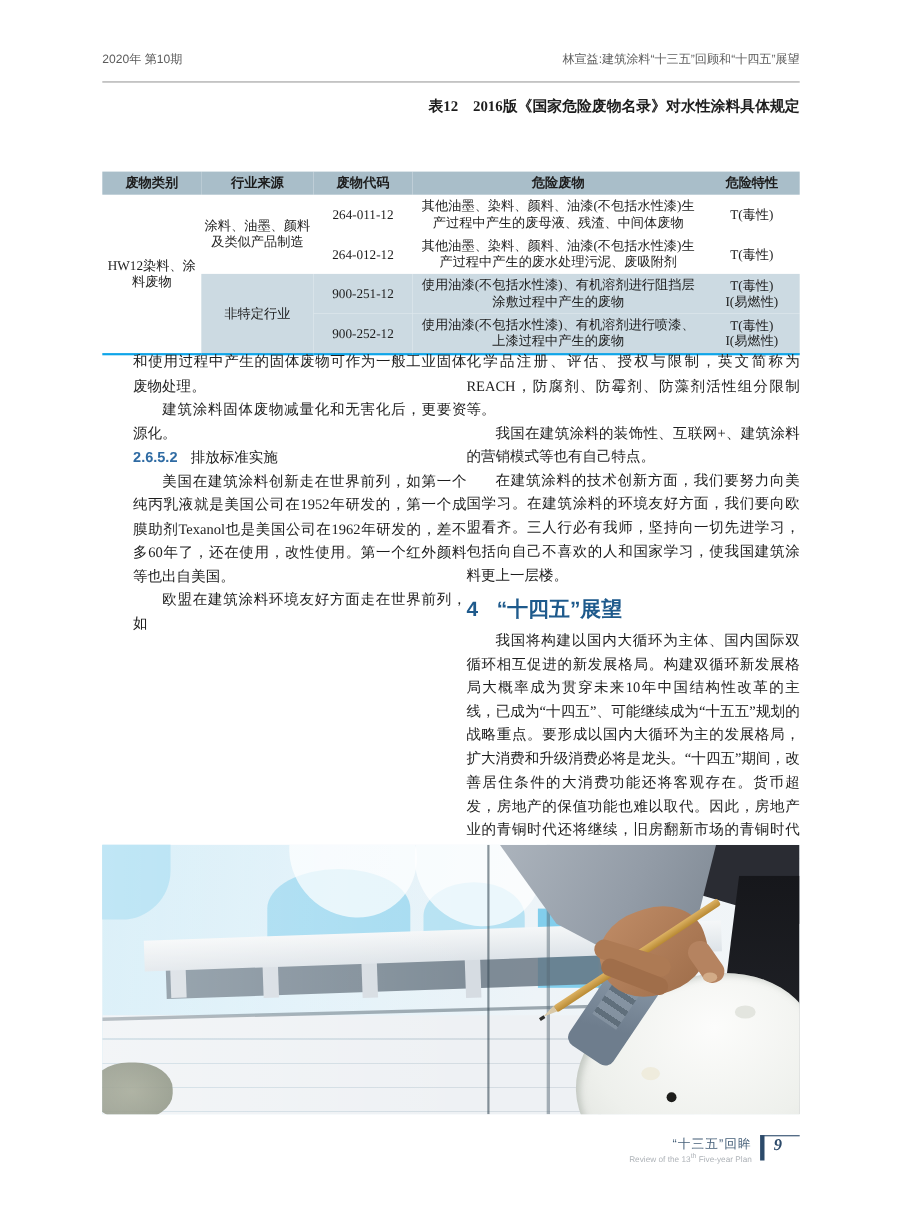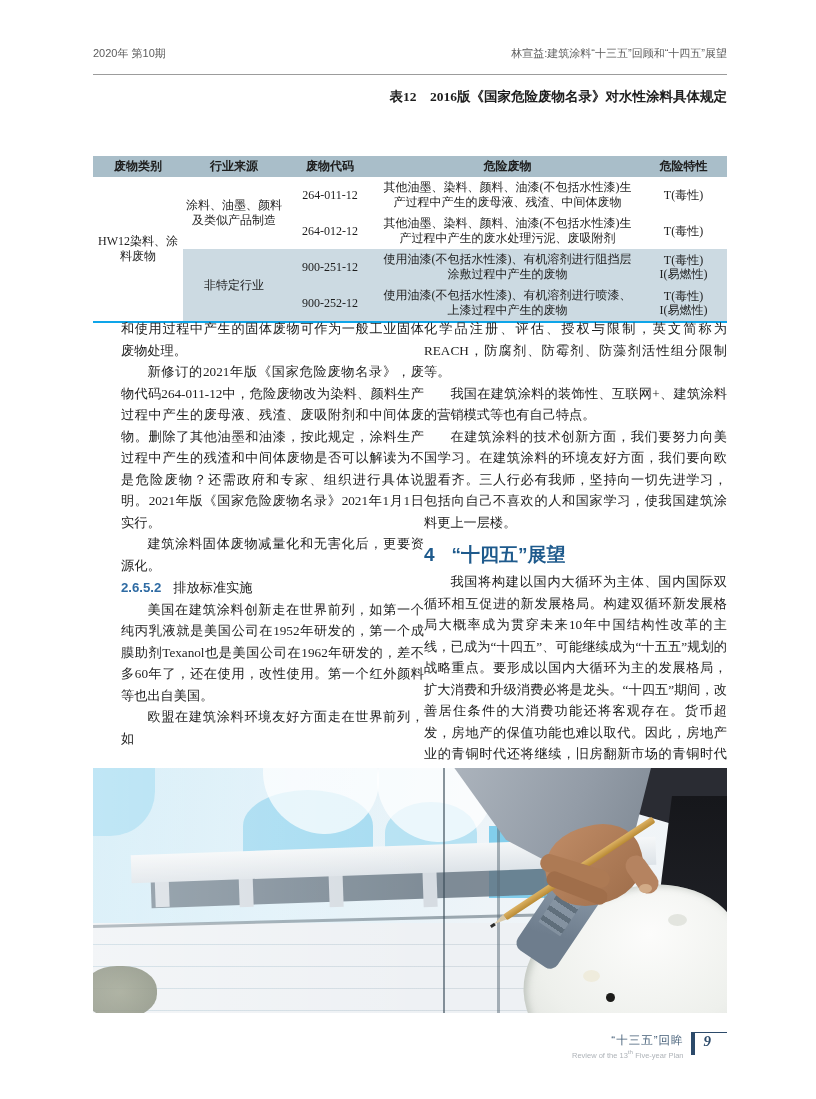--- a/index.html
+++ b/index.html
@@ -155,21 +155,20 @@
             <span>T(毒性)</span>
             <span>I(易燃性)</span>
           </td>
         </tr>
       </tbody>
     </table>
   </div>
 
   <div class="colL">
     <p>和使用过程中产生的固体废物可作为一般工业固体废物处理。</p>
-    <p class="ind">新修订的2021年版《国家危险废物名录》，废物代码264-011-12中，危险废物改为染料、颜料生产过程中产生的废母液、残渣、废吸附剂和中间体废物。删除了其他油墨和油漆，按此规定，涂料生产过程中产生的残渣和中间体废物是否可以解读为不是危险废物？还需政府和专家、组织进行具体说明。2021年版《国家危险废物名录》2021年1月1日实行。</p>
     <p class="ind">建筑涂料固体废物减量化和无害化后，更要资源化。</p>
     <p class="subhead">
       <span class="num">2.6.5.2</span><span>排放标准实施</span>
     </p>
     <p class="ind">美国在建筑涂料创新走在世界前列，如第一个纯丙乳液就是美国公司在1952年研发的，第一个成膜助剂Texanol也是美国公司在1962年研发的，差不多60年了，还在使用，改性使用。第一个红外颜料等也出自美国。</p>
     <p class="ind">欧盟在建筑涂料环境友好方面走在世界前列，如</p>
   </div>
 
   <div class="colR">
     <p>化学品注册、评估、授权与限制，英文简称为REACH，防腐剂、防霉剂、防藻剂活性组分限制等。</p>

